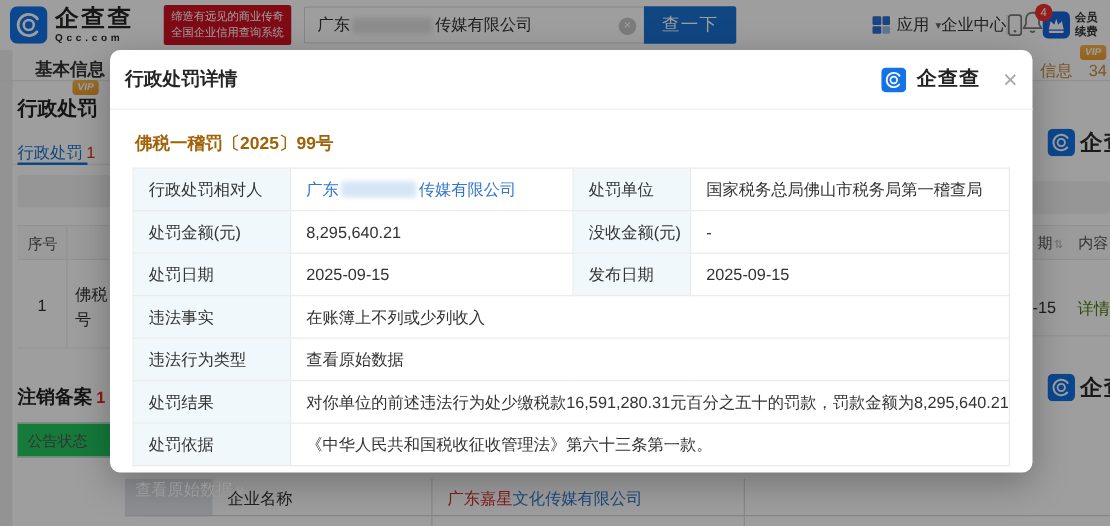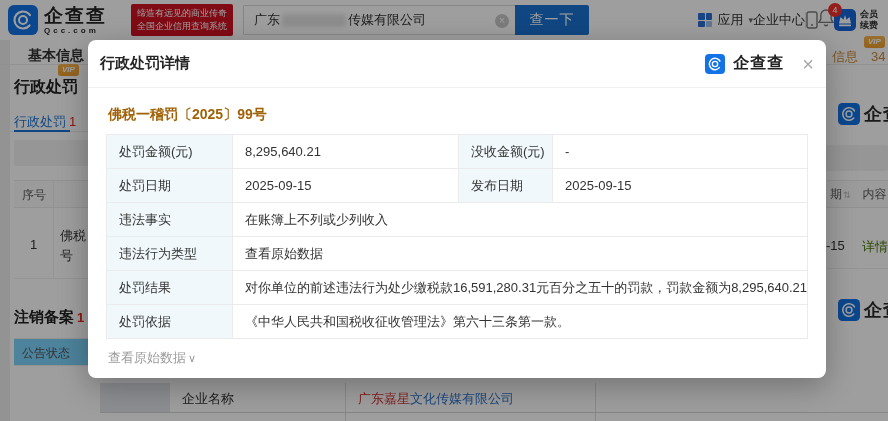--- a/index.html
+++ b/index.html
@@ -45,21 +45,21 @@
 .tab-bline{left:10px;top:131px;width:78px;height:1px;background:#ececec}
 .filter-box{left:14px;top:140px;width:74px;height:26px;background:#f3f3f3;border-radius:2px;cursor:pointer}
 .lt-head{left:14px;top:180px;width:74px;height:28px;background:#fbfbfb;border-top:1px solid #eaeaea;border-bottom:1px solid #eaeaea;font-size:12px;color:#555;line-height:28px;padding-left:8px}
 .lt-vline{left:53px;top:180px;width:1px;height:98px;background:#ededed}
 .lt-no{left:30px;top:237px;font-size:13px;color:#333}
 .lt-doc1{left:60px;top:227px;font-size:13px;color:#333}
 .lt-doc2{left:60px;top:247px;font-size:13px;color:#333}
 .lt-rline{left:14px;top:278px;width:74px;height:1px;background:#efefef}
 .c-title{left:14px;top:308px;font-size:15px;font-weight:bold;color:#222}
 .c-title .cnt{color:#e6281e;margin-left:3px;font-size:13px}
-.ann-head{left:14px;top:338px;width:74px;height:28px;background:#7dd3fc;border-top:1px solid #eaeaea;border-bottom:1px solid #eaeaea;font-size:12px;color:#555;line-height:28px;padding-left:8px}
+.ann-head{left:14px;top:338px;width:74px;height:28px;background:#22c55e;border-top:1px solid #eaeaea;border-bottom:1px solid #eaeaea;font-size:12px;color:#555;line-height:28px;padding-left:8px}
 .rt-vip{left:864px;top:36px}
 .rt-tab{left:832px;top:48px;font-size:13px;color:#c98a3a;cursor:pointer}
 .rt-tab .cnt{margin-left:13px}
 .wm{display:flex;align-items:center;gap:4px}
 .wm .wm-txt{font-size:18px;font-weight:bold;color:#2a2a2a;letter-spacing:1px}
 .wm1{left:838px;top:102px}
 .wm2{left:838px;top:298px}
 .rt-filter{left:816px;top:145px;width:72px;height:26px;background:#f3f3f3;border-radius:2px}
 .rt-head{left:816px;top:180px;width:72px;height:28px;background:#fbfbfb;border-top:1px solid #eaeaea;border-bottom:1px solid #eaeaea;display:flex;align-items:center;gap:12px;padding-left:14px;font-size:12px;color:#555}
 .sort-ic{font-size:9px;color:#b5b5b5;margin-left:1px}
@@ -249,20 +249,26 @@
     <div class="m-body">
       <div class="doc-no">佛税一稽罚〔2025〕99号</div>
       <table class="pt">
         <colgroup>
             <col style="width:126px">
             <col style="width:226px">
             <col style="width:94px">
             <col>
           </colgroup>
         <tbody>
+            <tr>
+          <td class="lbl">行政处罚相对人</td>
+          <td><a class="lnk"><span>广东</span><span class="blur-chip blue"></span><span>传媒有限公司</span></a></td>
+          <td class="lbl">处罚单位</td>
+          <td>国家税务总局佛山市税务局第一稽查局</td>
+        </tr>
         <tr>
           <td class="lbl">处罚金额(元)</td>
           <td>8,295,640.21</td>
           <td class="lbl">没收金额(元)</td>
           <td>-</td>
         </tr>
         <tr>
           <td class="lbl">处罚日期</td>
           <td>2025-09-15</td>
           <td class="lbl">发布日期</td>

